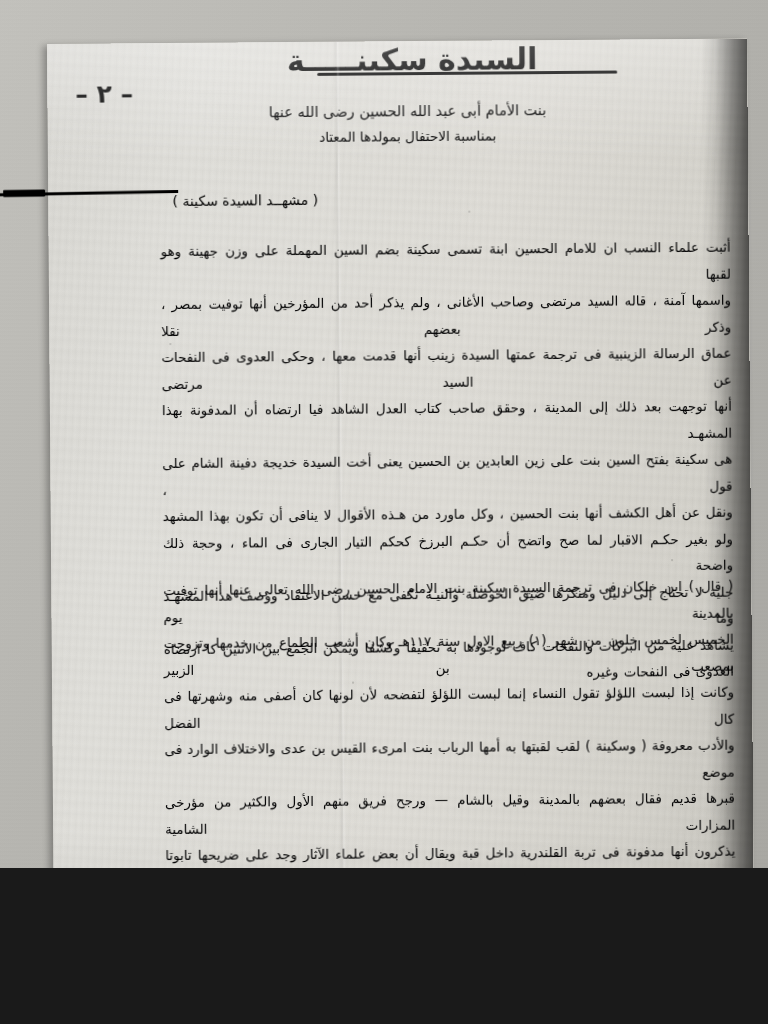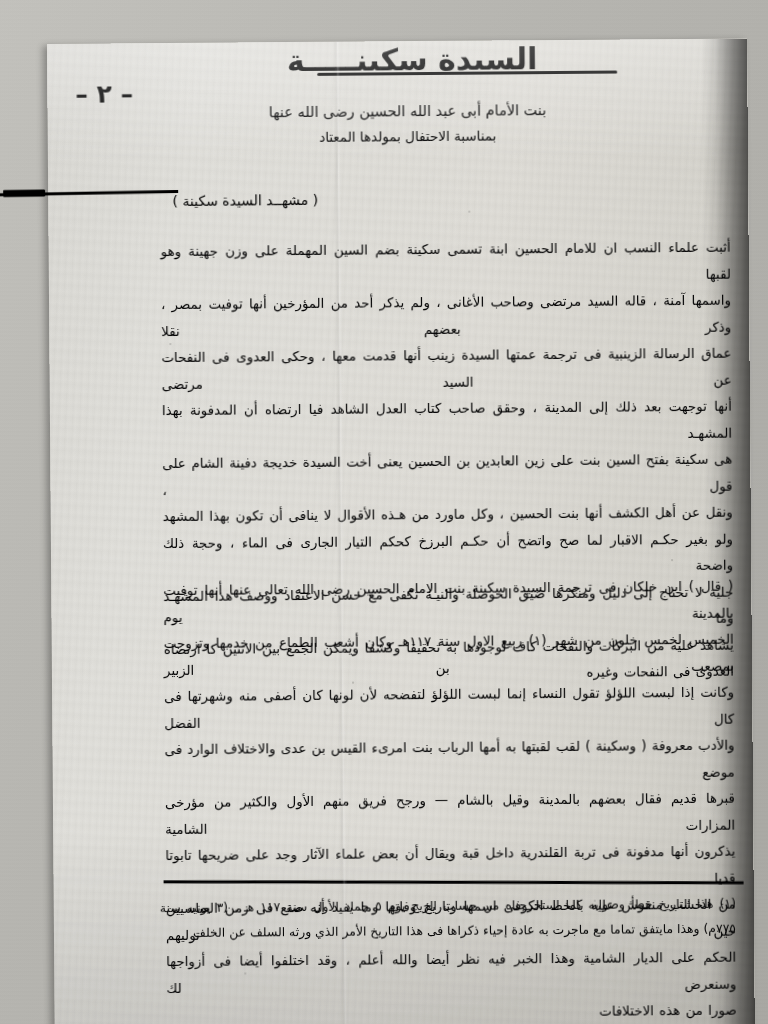--- a/index.html
+++ b/index.html
@@ -3,21 +3,21 @@
 <meta charset="utf-8">
 <style>
   html, body {
     margin: 0;
     padding: 0;
     background: #1a1a1a;
   }
   #scan {
     position: relative;
     width: 768px;
-    height: 1024px;
+    height: 868px;
     overflow: hidden;
     background: #b9b8b4;
     font-family: "DejaVu Sans", sans-serif;
   }
   
   .backdrop {
     position: absolute;
     inset: 0;
     background:
       linear-gradient(120deg, #c3c2bd 0%, #b7b6b1 40%, #a9a8a3 100%);

